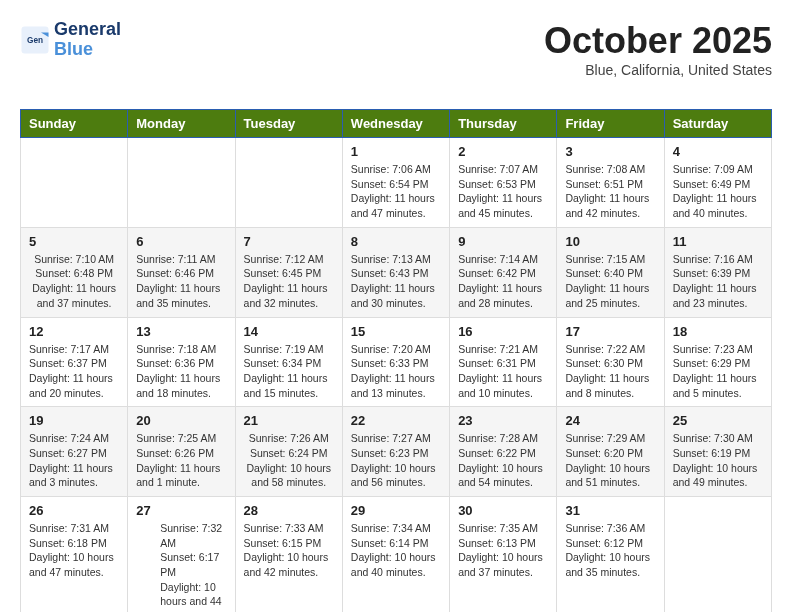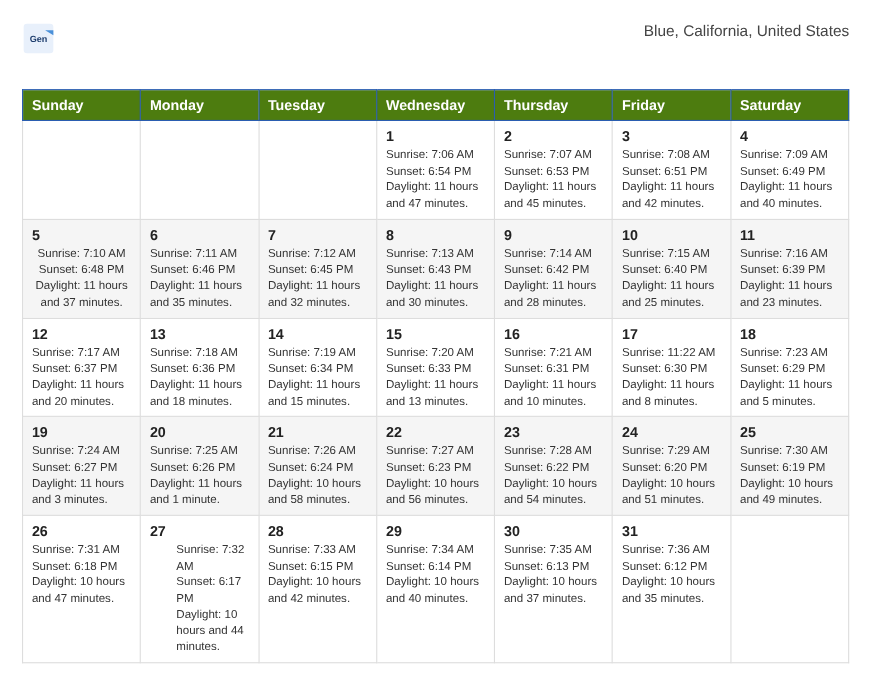--- a/index.html
+++ b/index.html
@@ -91,22 +91,27 @@
 </head>
 <body>
 
 <div class="header">
   <div class="logo">
     <svg class="logo-icon" viewBox="0 0 40 40">
       <rect x="2" y="2" width="36" height="36" rx="4" fill="#e8f0fb"></rect>
       <text x="20" y="24" text-anchor="middle" font-size="11" font-weight="bold" fill="#1a3a6b">Gen</text>
       <polygon points="28,10 38,16 38,10" fill="#4a90d9"></polygon>
     </svg>
+    <div class="logo-text">
+      <div>General</div>
+      <div style="color:#4a90d9;">Blue</div>
+    </div>
   </div>
   <div class="title-block">
+    <div class="month-title">October 2025</div>
     <div class="location">Blue, California, United States</div>
   </div>
 </div>
 
 <table>
   <thead>
     <tr>
     <th>Sunday</th>
         <th>Monday</th>
         <th>Tuesday</th>
@@ -216,21 +221,21 @@
 Daylight: 11 hours and 13 minutes.</div>
         </td>
         <td>
           <span class="day-num">16</span>
           <div class="day-info" style="white-space: pre-line;">Sunrise: 7:21 AM
 Sunset: 6:31 PM
 Daylight: 11 hours and 10 minutes.</div>
         </td>
         <td>
           <span class="day-num">17</span>
-          <div class="day-info" style="white-space: pre-line;">Sunrise: 11:22 AM
+          <div class="day-info" style="white-space: pre-line;">Sunrise: 7:22 AM
 Sunset: 6:30 PM
 Daylight: 11 hours and 8 minutes.</div>
         </td>
         <td>
           <span class="day-num">18</span>
           <div class="day-info" style="white-space: pre-line;">Sunrise: 7:23 AM
 Sunset: 6:29 PM
 Daylight: 11 hours and 5 minutes.</div>
         </td>
       </tr>
@@ -242,21 +247,21 @@
 Daylight: 11 hours and 3 minutes.</div>
         </td>
         <td>
           <span class="day-num">20</span>
           <div class="day-info" style="white-space: pre-line;">Sunrise: 7:25 AM
 Sunset: 6:26 PM
 Daylight: 11 hours and 1 minute.</div>
         </td>
         <td>
           <span class="day-num">21</span>
-          <div class="day-info" style="white-space: pre-line;">Sunrise: 7:26 AM
+          <div class="day-info" style="white-space: pre-line; text-align: center;">Sunrise: 7:26 AM
 Sunset: 6:24 PM
 Daylight: 10 hours and 58 minutes.</div>
         </td>
         <td>
           <span class="day-num">22</span>
           <div class="day-info" style="white-space: pre-line;">Sunrise: 7:27 AM
 Sunset: 6:23 PM
 Daylight: 10 hours and 56 minutes.</div>
         </td>
         <td>

